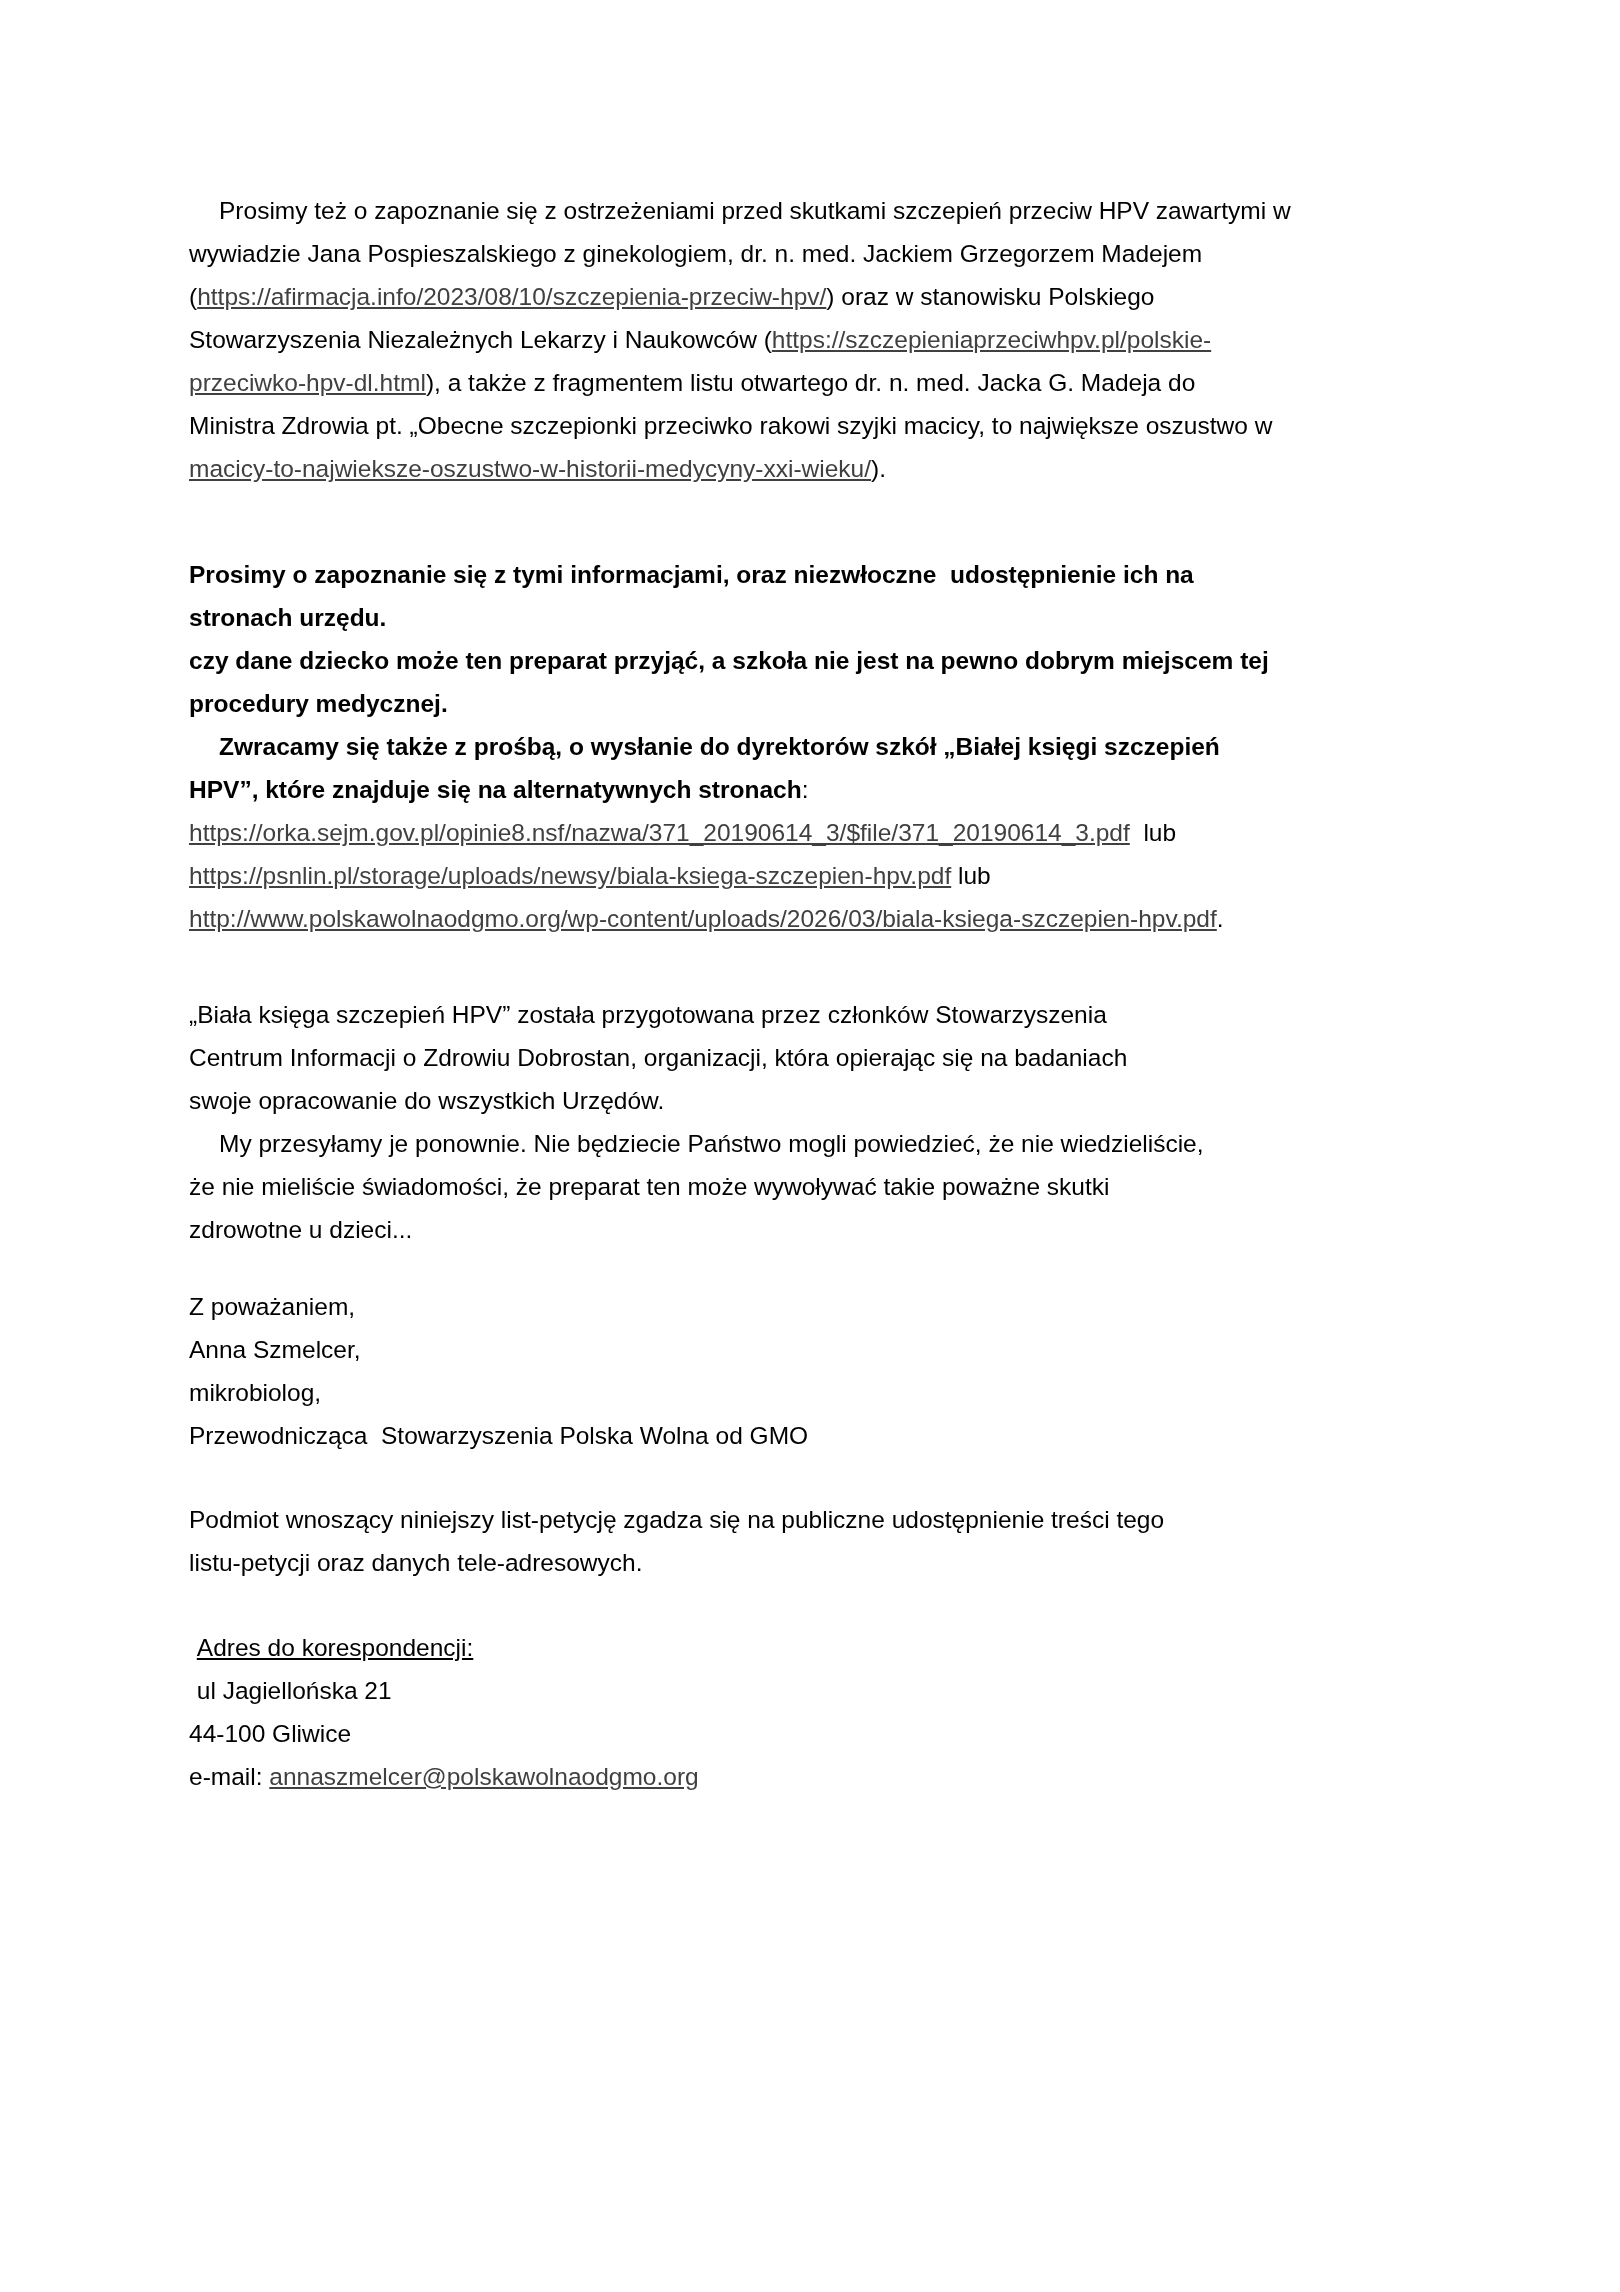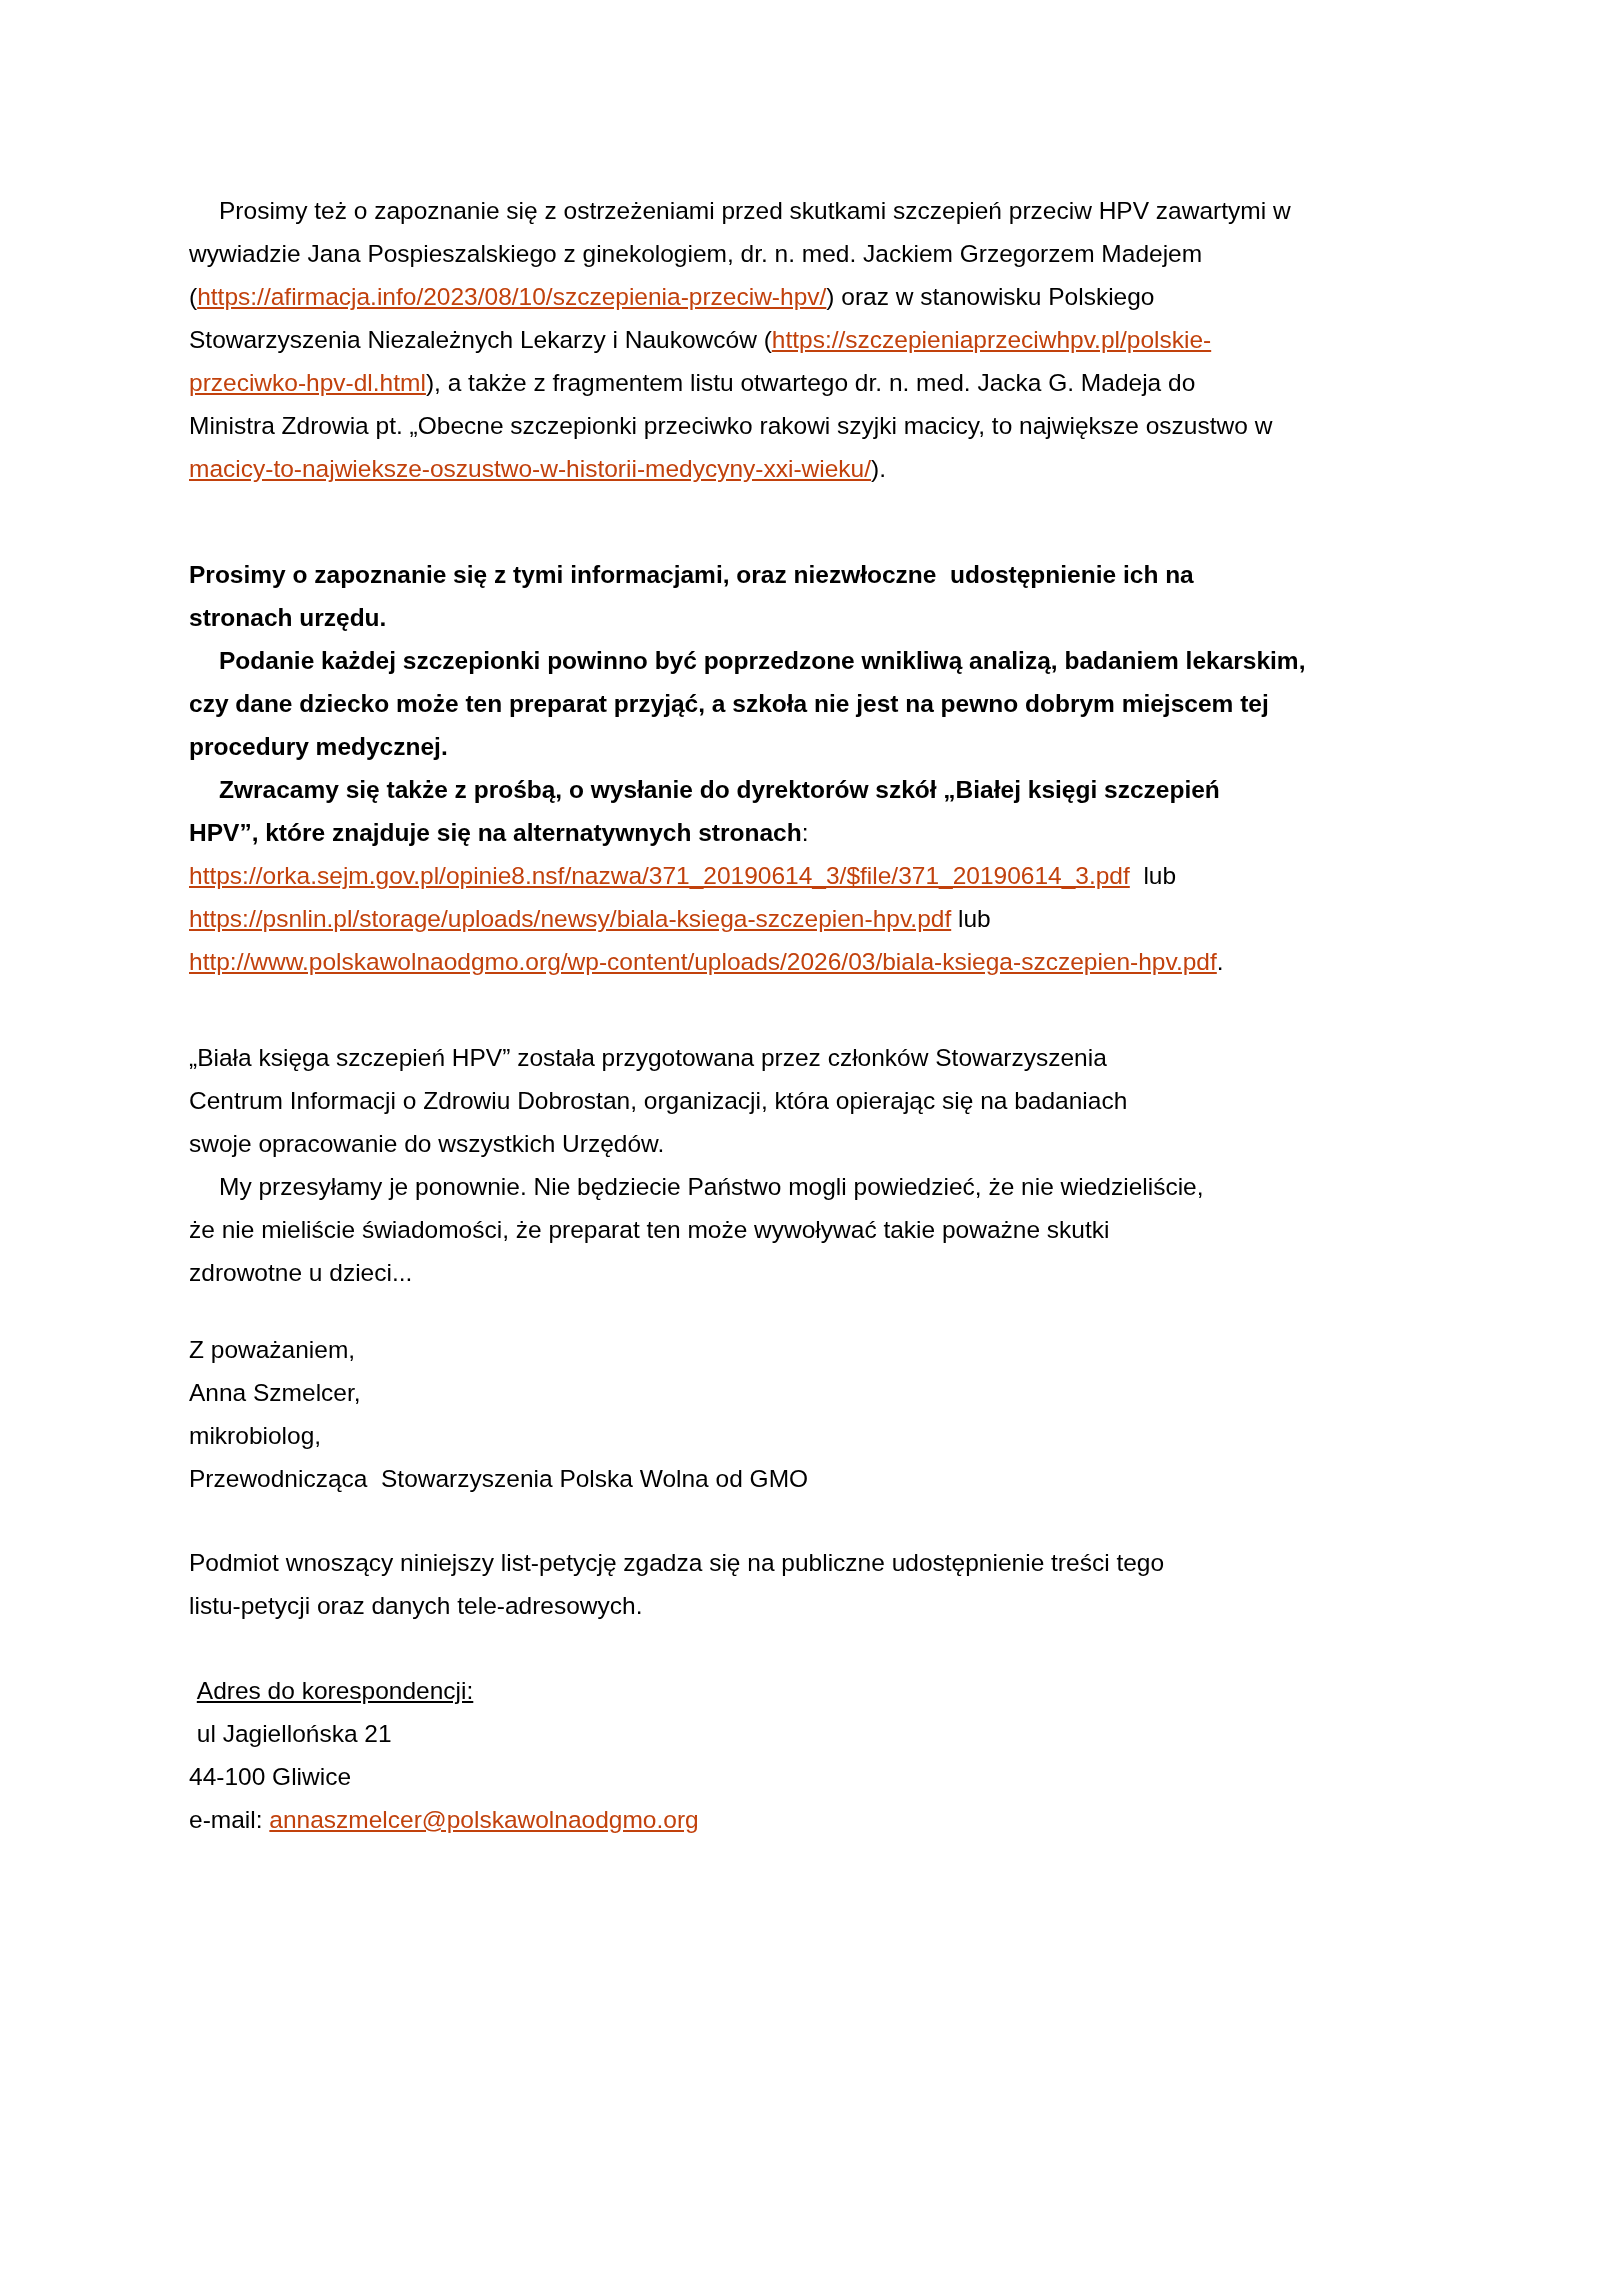--- a/index.html
+++ b/index.html
@@ -23,21 +23,21 @@
   .para{margin:0;}
   .line{white-space:pre;}
   .indent{padding-left:30px;}
   .indent-sm{padding-left:7.8px;}
   .para-bold{font-weight:bold;margin-top:63px;}
   .para-links{margin-top:0;}
   .para-book{margin-top:53px;}
   .para-consent{margin-top:41px;}
   .signature{margin-top:34px;}
   .address{margin-top:42px;}
-  .link{color:#c2410c;text-decoration:underline;cursor:pointer;}
+  .link{color:#404040;text-decoration:underline;cursor:pointer;}
   .regular{font-weight:400;}
   .underline{text-decoration:underline;}
   .page-number{
     position:absolute;
     left:1409px;
     top:2122px;
     font-size:24.5px;
     line-height:43px;
   }
 </style>
@@ -53,21 +53,20 @@
       <div class="line"><span>(</span><a class="link">https://afirmacja.info/2023/08/10/szczepienia-przeciw-hpv/</a><span>) oraz w stanowisku Polskiego</span></div>
       <div class="line"><span>Stowarzyszenia Niezależnych Lekarzy i Naukowców (</span><a class="link">https://szczepieniaprzeciwhpv.pl/polskie-</a></div>
       <div class="line"><a class="link">przeciwko-hpv-dl.html</a><span>), a także z fragmentem listu otwartego dr. n. med. Jacka G. Madeja do</span></div>
       <div class="line"><span>Ministra Zdrowia pt. „Obecne szczepionki przeciwko rakowi szyjki macicy, to największe oszustwo w</span></div>
       <div class="line"><a class="link">macicy-to-najwieksze-oszustwo-w-historii-medycyny-xxi-wieku/</a><span>).</span></div>
     </div>
 
     <div class="para para-bold">
       <div class="line"><span>Prosimy o zapoznanie się z tymi informacjami, oraz niezwłoczne  udostępnienie ich na</span></div>
       <div class="line"><span>stronach urzędu.</span></div>
-      <div class="line indent"><span>Podanie każdej szczepionki powinno być poprzedzone wnikliwą analizą, badaniem lekarskim,</span></div>
       <div class="line"><span>czy dane dziecko może ten preparat przyjąć, a szkoła nie jest na pewno dobrym miejscem tej</span></div>
       <div class="line"><span>procedury medycznej.</span></div>
       <div class="line indent"><span>Zwracamy się także z prośbą, o wysłanie do dyrektorów szkół „Białej księgi szczepień</span></div>
       <div class="line"><span>HPV”, które znajduje się na alternatywnych stronach</span><span class="regular">:</span></div>
     </div>
 
     <div class="para para-links">
       <div class="line"><a class="link">https://orka.sejm.gov.pl/opinie8.nsf/nazwa/371_20190614_3/$file/371_20190614_3.pdf</a><span>  lub</span></div>
       <div class="line"><a class="link">https://psnlin.pl/storage/uploads/newsy/biala-ksiega-szczepien-hpv.pdf</a><span> lub</span></div>
       <div class="line"><a class="link">http://www.polskawolnaodgmo.org/wp-content/uploads/2026/03/biala-ksiega-szczepien-hpv.pdf</a><span>.</span></div>

